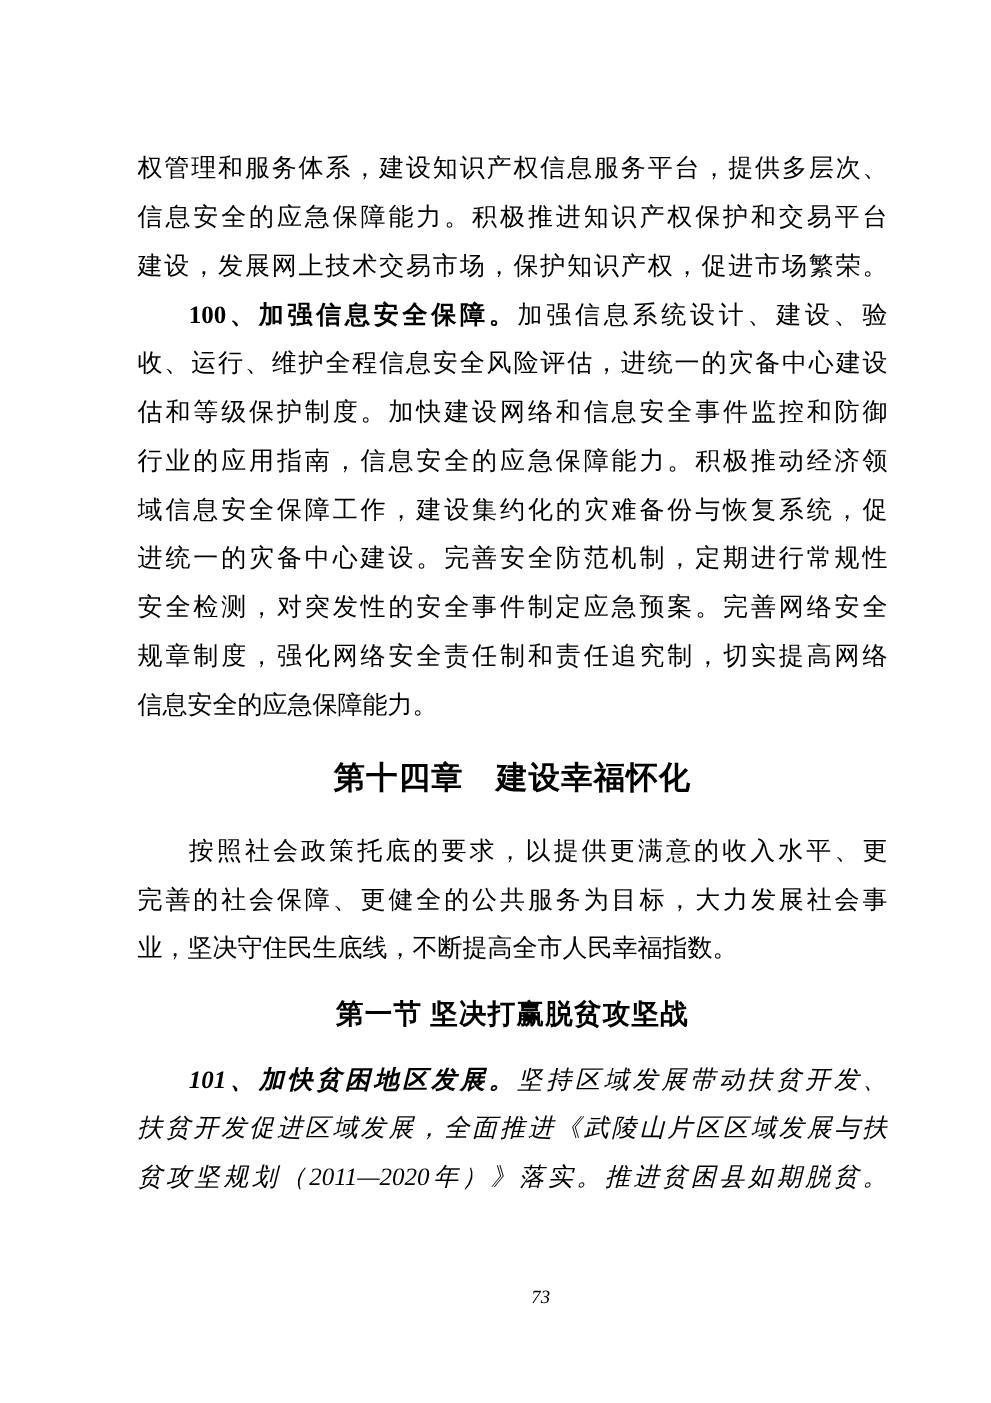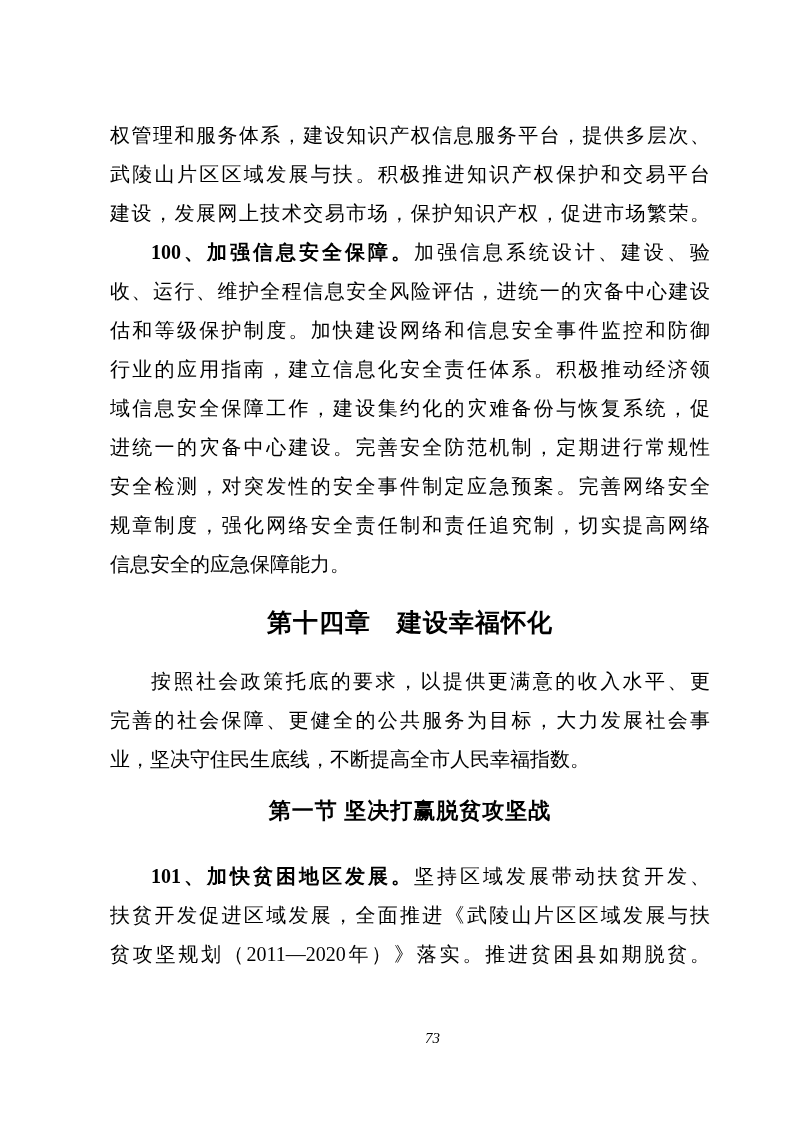--- a/index.html
+++ b/index.html
@@ -45,21 +45,21 @@
   h2.section-heading {
     margin-top: 16px;
     font-family: "Liberation Serif", "DejaVu Serif", serif;
     font-weight: bold;
     font-size: 22px;
     line-height: 32px;
     text-align: center;
     letter-spacing: 1px;
   }
   .para-intro { margin-top: 23px; }
-  .para-item101 { margin-top: 30px; }
+  .para-item101 { margin-top: 18px; font-style: italic; }
   .page-number {
     position: absolute;
     top: 1028px;
     left: 0;
     width: 793px;
     text-align: center;
     font-size: 15px;
     line-height: 20px;
     font-style: italic;
     font-family: "Liberation Serif", "DejaVu Serif", serif;
@@ -67,29 +67,29 @@
   }
 </style>
 </head>
 <body>
 
 <div class="page">
   <div class="content">
 
     <div class="para">
       <div class="line">权管理和服务体系，建设知识产权信息服务平台，提供多层次、</div>
-      <div class="line">武陵山片区区域发展与扶。积极推进知识产权保护和交易平台</div>
+      <div class="line">信息安全的应急保障能力。积极推进知识产权保护和交易平台</div>
       <div class="line">建设，发展网上技术交易市场，保护知识产权，促进市场繁荣。</div>
     </div>
 
     <div class="para">
       <div class="line indent"><span class="lead">100、加强信息安全保障。</span><span>加强信息系统设计、建设、验</span></div>
       <div class="line">收、运行、维护全程信息安全风险评估，进统一的灾备中心建设</div>
       <div class="line">估和等级保护制度。加快建设网络和信息安全事件监控和防御</div>
-      <div class="line">行业的应用指南，建立信息化安全责任体系。积极推动经济领</div>
+      <div class="line">行业的应用指南，信息安全的应急保障能力。积极推动经济领</div>
       <div class="line">域信息安全保障工作，建设集约化的灾难备份与恢复系统，促</div>
       <div class="line">进统一的灾备中心建设。完善安全防范机制，定期进行常规性</div>
       <div class="line">安全检测，对突发性的安全事件制定应急预案。完善网络安全</div>
       <div class="line">规章制度，强化网络安全责任制和责任追究制，切实提高网络</div>
       <div class="line lastline">信息安全的应急保障能力。</div>
     </div>
 
     <h1 class="chapter-heading">第十四章　建设幸福怀化</h1>
 
     <div class="para para-intro">

